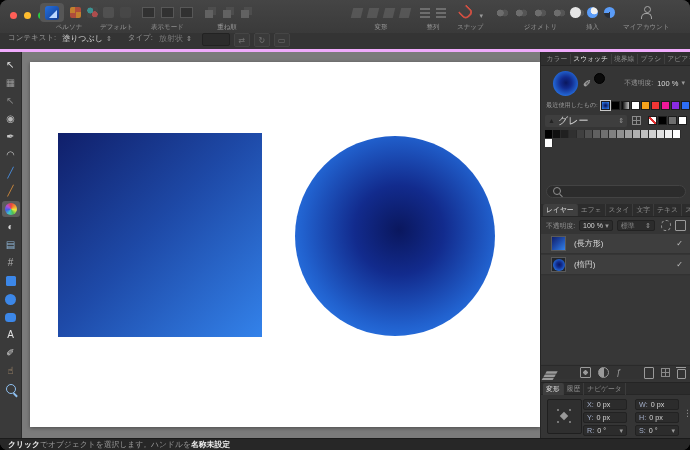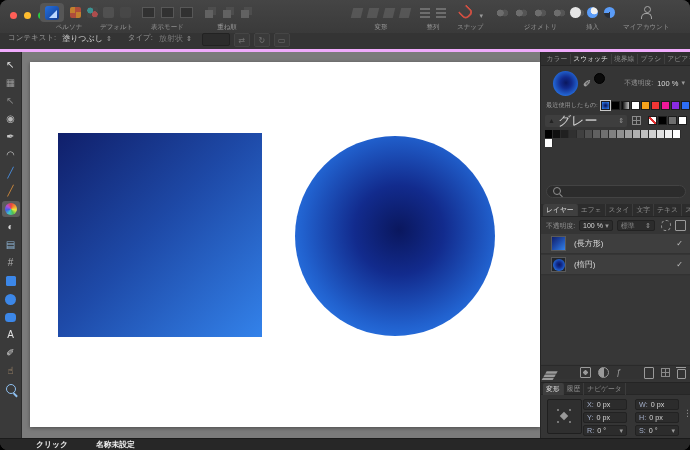--- a/index.html
+++ b/index.html
@@ -82,21 +82,21 @@
   .val{color:#d8d8d8;font-size:7.5px;margin-left:4px;white-space:nowrap;}
   .fillrow .caret{margin-left:3px;}
   .recentrow{top:48px;height:11px;padding:0 4px 0 5px;}
   .chips{display:flex;gap:1px;}
   .chip{width:9px;height:9px;border:1px solid #1d1d1d;box-sizing:border-box;display:block;}
   .chip[data-selected="true"]{outline:1px solid #c8c8c8;}
   .recentrow .lbl{font-size:6.2px;margin-right:3px;}
   .catrow{top:62px;height:13px;padding:0 4px;}
   .catbox{width:82px;height:12px;background:#3e3e3e;border-radius:2px;display:flex;align-items:center;padding:0 3px;box-sizing:border-box;}
   .tri::before{content:"▲";font-size:7px;color:#222;}
-  .catname{font-size:13px;color:#cfcfcf;margin-left:3px;flex:1;}
+  .catname{font-size:10px;color:#cfcfcf;margin-left:3px;flex:1;}
   .gridico{width:9px;height:9px;border:1px solid #8a8a8a;box-sizing:border-box;margin-left:5px;background:linear-gradient(90deg,transparent 45%,#8a8a8a 45% 55%,transparent 55%),linear-gradient(0deg,transparent 45%,#8a8a8a 45% 55%,transparent 55%);}
   .ramp{top:78px;height:8px;padding:0 4px;gap:0;}
   .ramp2{top:87px;}
   .rchip{width:8px;height:8px;border-right:1px solid #2a2a2a;box-sizing:border-box;display:block;}
   .searchrow{top:132px;height:14px;padding:0 5px;}
   .searchbox{flex:1;height:13px;background:#2c2c2c;border:1px solid #434343;border-radius:7px;display:flex;align-items:center;padding-left:6px;box-sizing:border-box;}
   .lens{position:relative;width:6px;height:6px;border:1.2px solid #8f8f8f;border-radius:50%;display:block;}
   .lens::after{content:"";position:absolute;right:-3px;bottom:-2px;width:4px;height:1.2px;background:#8f8f8f;transform:rotate(45deg);}
   .ltabs{top:152px;height:13px;background:#2c2c2c;border-bottom:1px solid #262626;padding:0 2px;}
   .ltab{padding:1px 3px;font-size:6.8px;color:#8f8f8f;white-space:nowrap;border-right:1px solid #3c3c3c;}
@@ -128,21 +128,21 @@
   .tbody{top:344px;height:42px;background:#353535;}
   .anchor{position:absolute;left:6px;top:3px;width:33px;height:33px;background:#2f2f2f;border:1px solid #1f1f1f;border-radius:2px;background-image:radial-gradient(#777 1px,transparent 1.3px);background-size:12px 12px;background-position:4px 4px;}
   .anchor::after{content:"";position:absolute;left:13px;top:13px;width:6px;height:6px;background:#9a9a9a;transform:rotate(45deg);}
   .tf{position:absolute;height:11px;background:#2c2c2c;border:1px solid #222;border-radius:2px;display:flex;align-items:center;padding:0 3px;box-sizing:border-box;font-size:7.2px;}
   .fl{color:#a3aec8;margin-right:3px;}
   .fv{color:#d6d6d6;flex:1;}
   .link{position:absolute;left:142px;top:12px;font-size:9px;color:#8a8a8a;}
 
   
   .statusbar{position:absolute;left:0;top:438px;width:690px;height:12px;background:#272727;border-top:1px solid #1b1b1b;display:flex;align-items:center;padding-left:8px;box-sizing:border-box;font-size:7.8px;color:#9b9b9b;}
-  .statusbar [data-bold="true"]{color:#ededed;font-weight:bold;margin-left:28px;}
+  .statusbar [data-bold="true"]{color:#ededed;font-weight:bold;}
 </style>
 </head>
 <body>
 
 <div class="app">
 
   <div class="titlebar">
     <div class="lights">
       <span class="light" style="background: rgb(255, 95, 87);"></span>
       <span class="light" style="background: rgb(254, 188, 46);"></span>
@@ -513,16 +513,17 @@
         <span class="fv">0 °</span>
         <span class="caret"></span>
       </div>
       <span class="link">⋮</span>
     </div>
 
   </div>
 
   <div class="statusbar">
     <span data-bold="true">クリック</span>
+    <span data-bold="false">でオブジェクトを選択します。ハンドルを</span>
     <span data-bold="true">名称未設定</span>
   </div>
 
 </div>
 
 </body></html>

